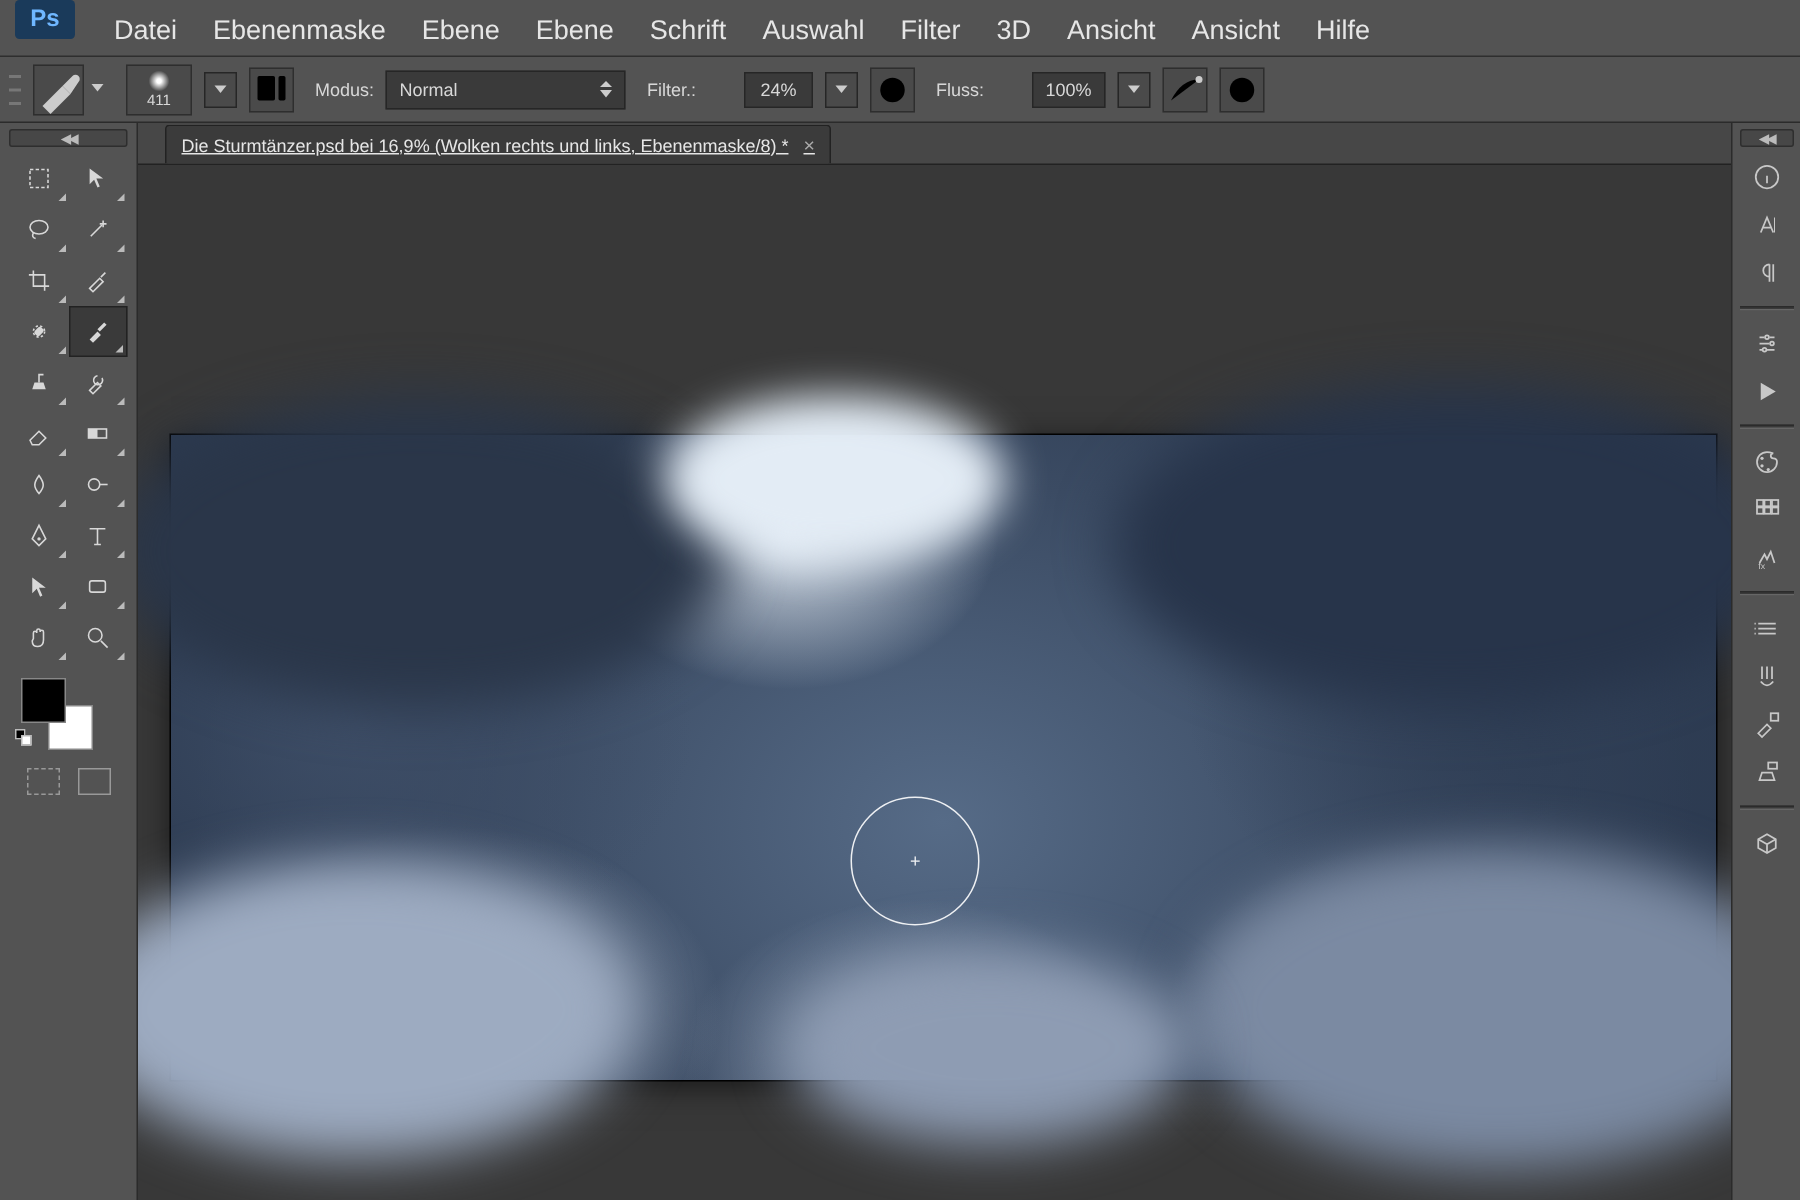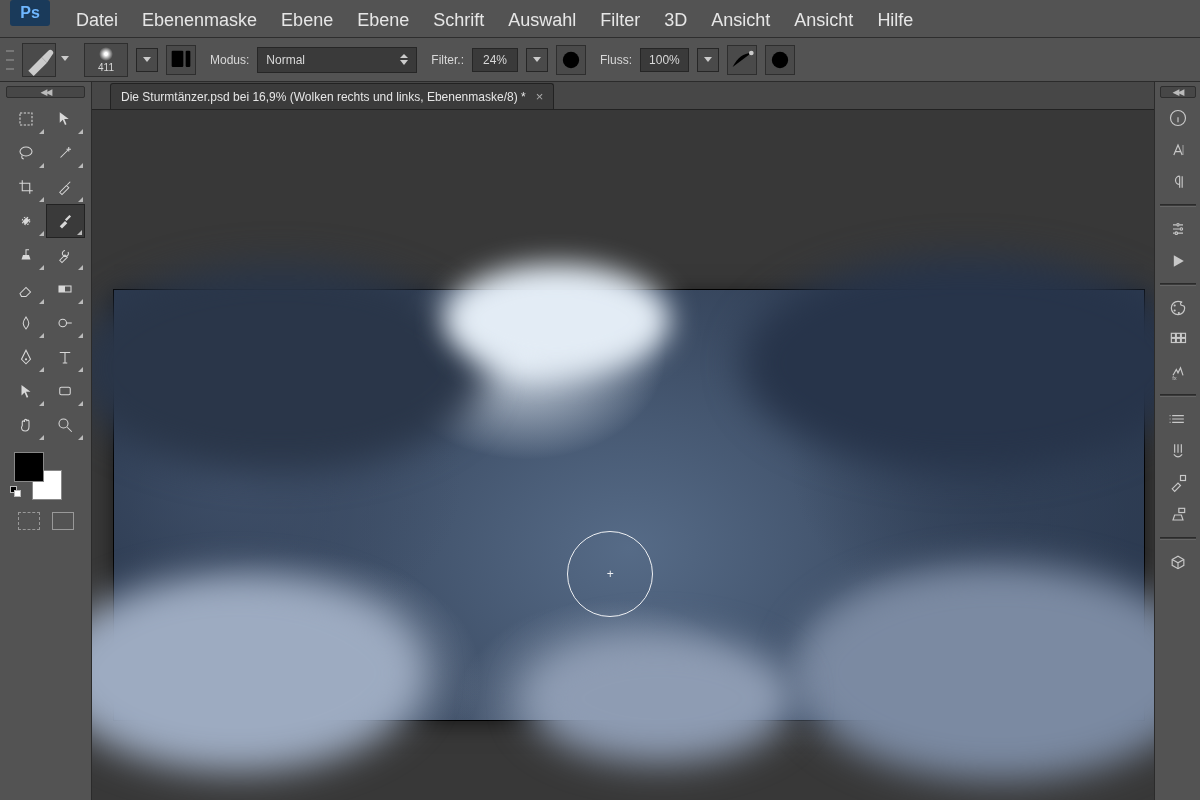--- a/index.html
+++ b/index.html
@@ -97,20 +97,21 @@
     justify-content:space-between;
   }
   .num-box {
     height:24px;
     background:#3a3a3a;
     border:1px solid #262626;
     display:flex;align-items:center;justify-content:center;
     padding:0 8px;
     min-width:46px;
     font-size:12px;
+    margin-left:24px;
   }
   .mini-drop {
     width:22px;height:24px;border:1px solid #262626;background:#4a4a4a;
     display:flex;align-items:center;justify-content:center;
   }
   
   .main-row { flex:1; display:flex; min-height:0; }
 
   
   .tools-col {
@@ -171,20 +172,21 @@
     height:26px;
     background:#3b3b3b;
     border:1px solid #222;
     border-bottom:none;
     display:flex;align-items:center;
     padding:0 10px;
     gap:10px;
     font-size:12px;
     color:#e6e6e6;
     border-radius:3px 3px 0 0;
+    text-decoration:underline;
   }
   .doc-tab .x{color:#aaa;font-size:13px;}
   .canvas-wrap{
     flex:1;background:#383838;position:relative;overflow:hidden;
   }
   .canvas{
     position:absolute;
     left:22px; right:10px;
     top:180px; height:430px;
     background:

